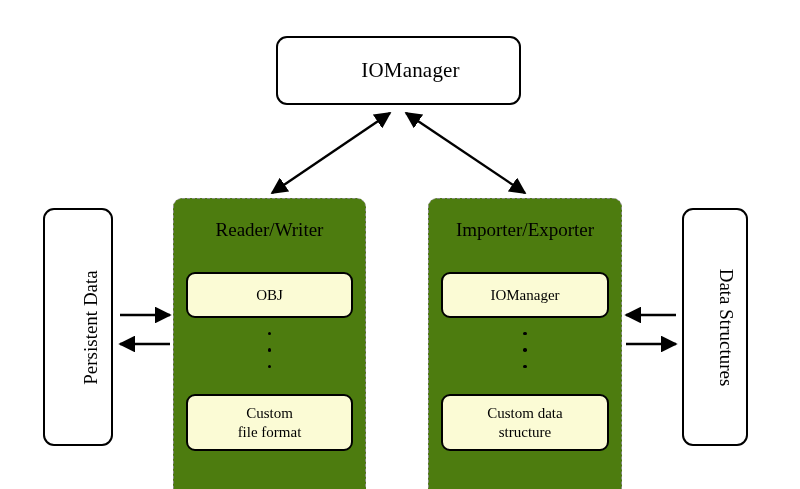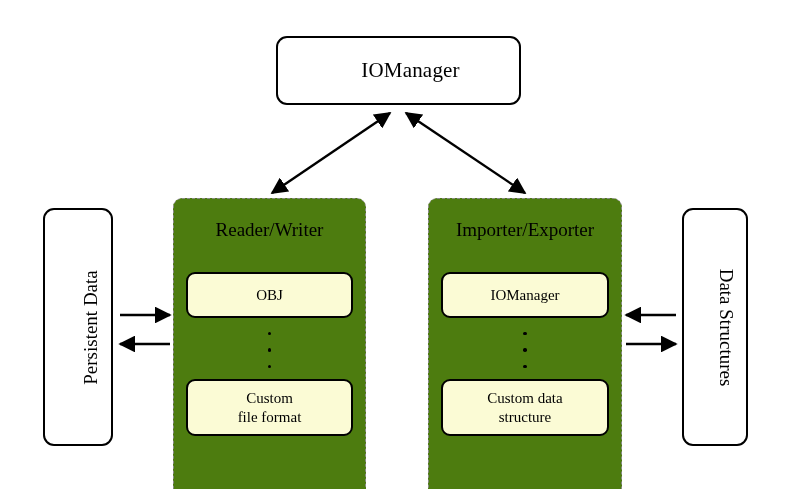--- a/index.html
+++ b/index.html
@@ -96,21 +96,21 @@
   }
   .inner-top {
     left: 12px;
     right: 12px;
     top: 73px;
     height: 46px;
   }
   .inner-bottom {
     left: 12px;
     right: 12px;
-    top: 180px;
+    top: 195px;
     height: 57px;
   }
   
   .vdots {
     position: absolute;
     left: 0;
     right: 0;
     top: 133px;
     height: 36px;
     display: flex;

